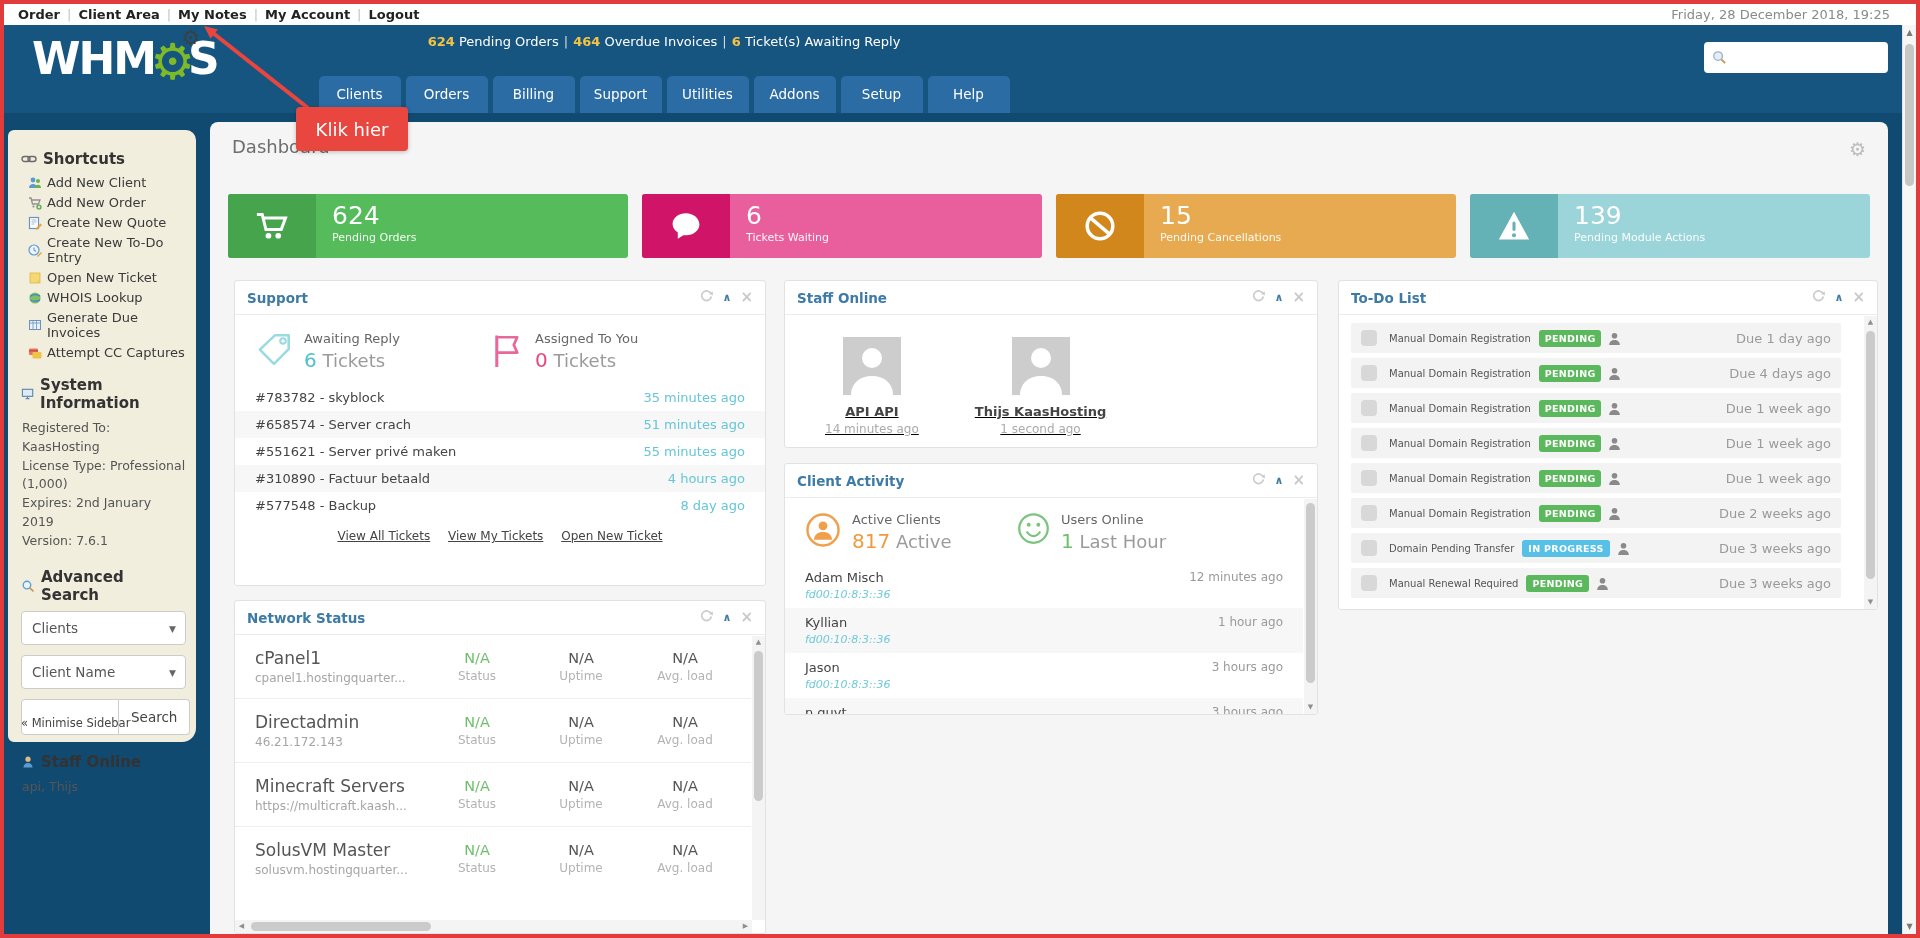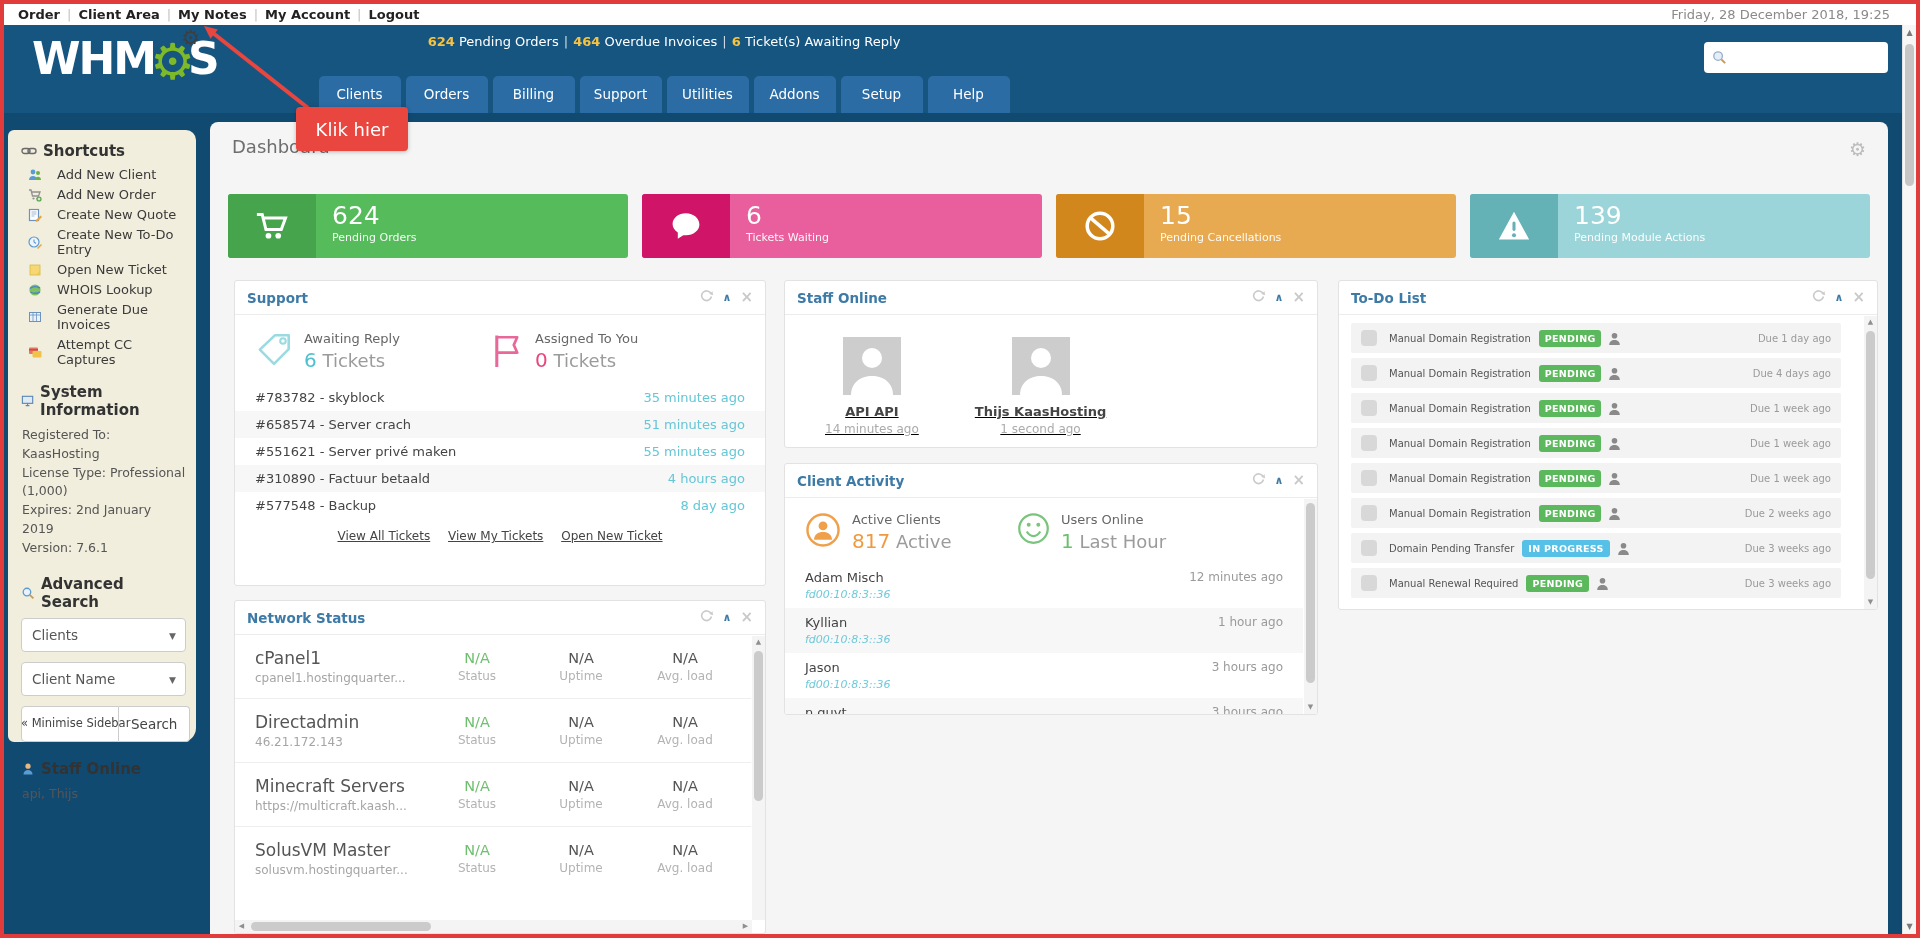--- a/index.html
+++ b/index.html
@@ -28,23 +28,23 @@
   .searchbox input { border:none; outline:none; flex:1; min-width:0; font-size:13px; background:transparent; font-family:inherit; }
 
   
   .annotation { position:absolute; left:292px; top:103px; width:112px; height:44px; background:#e8463f; color:#fff; border-radius:4px; display:flex; align-items:center; justify-content:center; font-size:18px; z-index:50; box-shadow:0 1px 4px rgba(0,0,0,.25); }
   .arrow-svg { position:absolute; left:150px; top:0; width:260px; height:160px; z-index:49; pointer-events:none; }
 
   
   .content { position:absolute; left:0; top:109px; width:1898px; height:821px; background:#114a71; }
 
   
-  .sidebar { position:absolute; left:4px; top:17px; width:188px; height:612px; background:#f1eedd; border-radius:6px 10px 14px 6px; padding:2px 10px 10px 13px; font-size:13px; color:#444; }
+  .sidebar { position:absolute; left:4px; top:17px; width:188px; height:612px; background:#f1eedd; border-radius:6px 10px 14px 6px; padding:10px 10px 10px 13px; font-size:13px; color:#444; }
   .sb-h { display:flex; align-items:center; gap:6px; font-size:15px; font-weight:600; color:#333; margin:10px 0 7px 0; }
-  .sb-item { display:flex; align-items:center; gap:15px; margin:5px 0 5px 7px; }
+  .sb-item { display:flex; align-items:center; gap:5px; margin:5px 0 5px 7px; }
   .sb-item a { color:#3a3a3a; font-size:13px; cursor:pointer; }
   .sb-item svg { flex:0 0 auto; }
   .sb-text { font-size:12.5px; color:#555; line-height:1.5; margin-left:1px; }
   .sb-select { position:relative; background:#fff; border:1px solid #ccc; border-radius:4px; height:34px; line-height:32px; padding:0 10px; font-size:13.5px; color:#555; margin-bottom:10px; cursor:pointer; }
   .sb-select .car { position:absolute; right:9px; top:1px; font-size:9px; color:#666; }
   .sb-searchrow { display:flex; }
   .sb-searchrow input { width:98px; height:36px; border:1px solid #ccc; border-radius:4px 0 0 4px; padding:0 8px; font-size:13px; font-family:inherit; outline:none; }
   .sb-searchrow button { height:36px; background:#fff; border:1px solid #ccc; border-left:none; border-radius:0 4px 4px 0; font-size:13.5px; color:#444; padding:0 12px; font-family:inherit; cursor:pointer; }
   .minimise { position:absolute; bottom:12px; left:13px; font-size:11.5px; }
   .minimise a { color:#444; cursor:pointer; }
@@ -122,21 +122,21 @@
 
   
   .todo-body { padding:8px 36px 0 12px; }
   .td-row { height:30px; background:#f3f3f3; border-radius:2px; margin-bottom:5px; display:flex; align-items:center; padding:0 10px; cursor:pointer; }
   .td-check { width:16px; height:16px; background:#d8d8d8; border-radius:4px; margin-right:12px; cursor:pointer; flex:0 0 auto; }
   .td-title { font-size:10px; color:#555; margin-right:8px; white-space:nowrap; }
   .badge { font-size:9.5px; font-weight:bold; color:#fff; padding:3px 6px; border-radius:3px; letter-spacing:.3px; white-space:nowrap; }
   .badge.pending { background:#5cb85c; }
   .badge.inprogress { background:#56c0e6; }
   .td-person { margin-left:7px; display:flex; }
-  .td-due { margin-left:auto; font-size:10px; color:#9a9a9a; white-space:nowrap; }
+  .td-due { margin-left:auto; font-size:13px; color:#9a9a9a; white-space:nowrap; }
 
   
   .vscroll { position:absolute; right:0; top:35px; bottom:0; width:13px; background:#f4f4f4; }
   .vscroll .sb-btn { position:absolute; left:0; right:0; height:13px; text-align:center; font-size:7px; color:#8f8f8f; line-height:13px; cursor:pointer; }
   .vscroll .up { top:0; } .vscroll .down { bottom:0; }
   .vscroll .thumb { position:absolute; left:2px; right:2px; background:#cbcbcb; border-radius:6px; cursor:pointer; }
   .hscroll { position:absolute; left:0; right:13px; bottom:0; height:13px; background:#f4f4f4; }
   .hscroll .sb-btn { position:absolute; top:0; bottom:0; width:13px; text-align:center; font-size:7px; color:#8f8f8f; line-height:13px; cursor:pointer; }
   .hscroll .left { left:0; } .hscroll .right { right:0; }
   .hscroll .thumb { position:absolute; top:2px; bottom:2px; left:16px; width:180px; background:#cbcbcb; border-radius:6px; cursor:pointer; }

